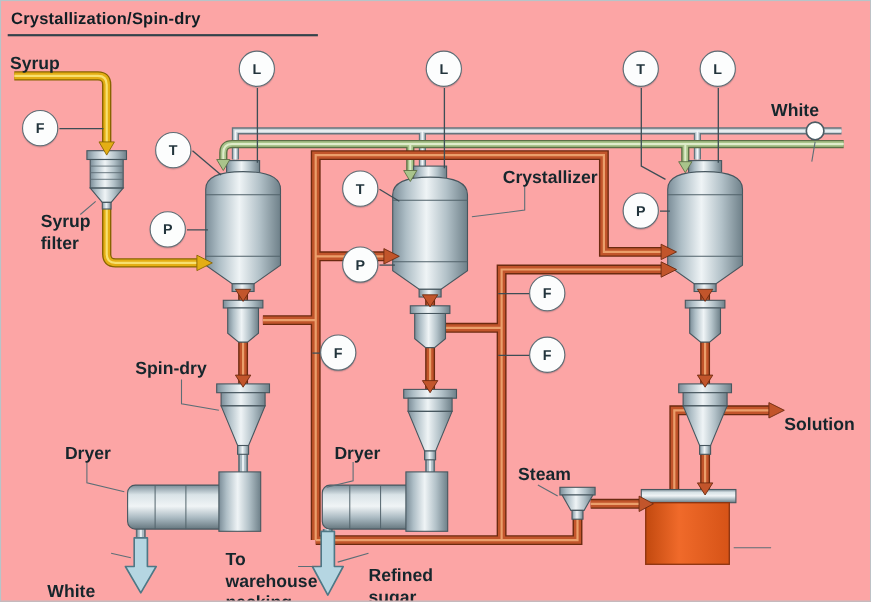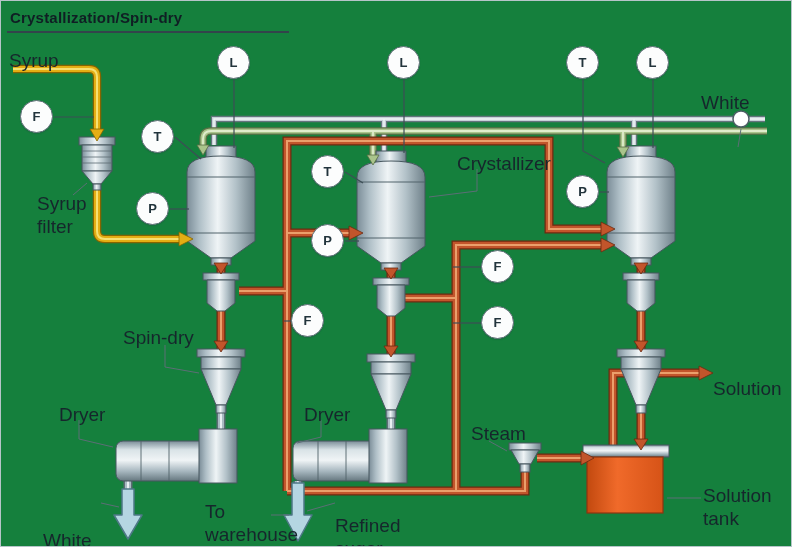--- a/index.html
+++ b/index.html
@@ -1,28 +1,28 @@
 <!DOCTYPE html>
 <html><head>
 <meta charset="utf-8">
 <style>
   html,body{margin:0;padding:0;background:#aebabd;}
   .stage{
     position:relative;width:792px;height:547px;overflow:hidden;
-    background:#15803d;border:1px solid #b6c5c9;box-sizing:border-box;
+    background:#fca5a5;border:1px solid #b6c5c9;box-sizing:border-box;
     font-family:"Liberation Sans","DejaVu Sans",sans-serif;color:#16262c;
   }
   .stage svg{position:absolute;left:0;top:0;}
   .title{
     position:absolute;left:9px;top:8px;font-size:15px;font-weight:bold;
     letter-spacing:.2px;color:#101e24;
   }
   .rule{position:absolute;left:6px;top:30px;width:282px;height:2px;background:#33434b;}
   .lbl{
-    position:absolute;font-size:19px;font-weight:normal;line-height:1.22;color:#16262c;
+    position:absolute;font-size:16px;font-weight:bold;line-height:1.22;color:#16262c;
     white-space:normal;
   }
   .ctr{text-align:left;}
   .inst{
     position:absolute;width:33px;height:33px;border-radius:50%;
     background:#fcfdfd;border:1.5px solid #5d6d75;box-sizing:border-box;
     display:flex;align-items:center;justify-content:center;
     font-size:13px;font-weight:bold;color:#22343c;
     box-shadow:0 1px 1px rgba(40,60,70,.25);
   }
@@ -243,21 +243,20 @@
 <div class="lbl" style="left:700px;top:90px;">White</div>
 <div class="lbl" style="left:456px;top:151px;">Crystallizer</div>
 <div class="lbl" style="left:122px;top:325px;">Spin-dry</div>
 <div class="lbl" style="left:58px;top:402px;">Dryer</div>
 <div class="lbl" style="left:303px;top:402px;">Dryer</div>
 <div class="lbl ctr" style="left:42px;top:483px;width:56px;margin-top:45px;">White sugar</div>
 <div class="lbl ctr" style="left:204px;top:499px;width:74px;">To warehouse packing</div>
 <div class="lbl ctr" style="left:334px;top:473px;width:62px;margin-top:40px;">Refined sugar</div>
 <div class="lbl" style="left:470px;top:421px;">Steam</div>
 <div class="lbl" style="left:712px;top:376px;">Solution</div>
-<div class="lbl" style="left:702px;top:483px;width:64px;">Solution tank</div>
 
 <div class="inst" style="left:19px;top:99px;">F</div>
 <div class="inst" style="left:140px;top:119px;">T</div>
 <div class="inst" style="left:135px;top:191px;">P</div>
 <div class="inst" style="left:216px;top:45px;">L</div>
 <div class="inst" style="left:310px;top:154px;">T</div>
 <div class="inst" style="left:310px;top:223px;">P</div>
 <div class="inst" style="left:386px;top:45px;">L</div>
 <div class="inst" style="left:565px;top:45px;">T</div>
 <div class="inst" style="left:565px;top:174px;">P</div>

